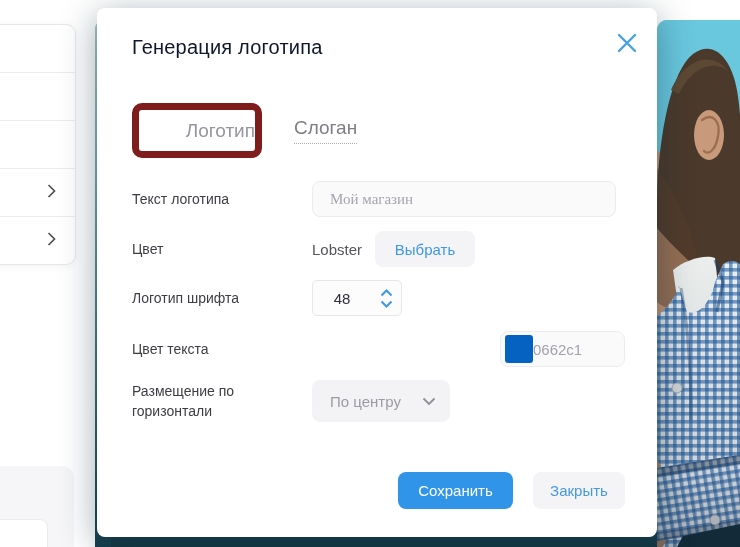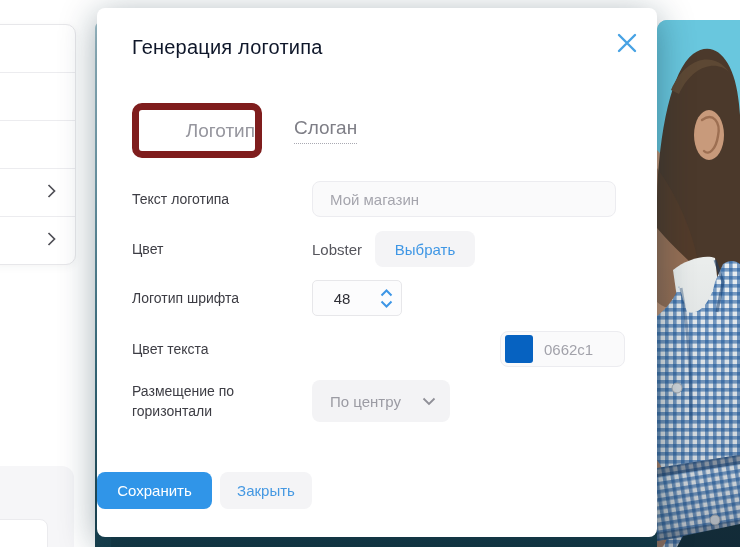--- a/index.html
+++ b/index.html
@@ -44,45 +44,45 @@
   .tab-active { width:130px; height:55px; background:#fff; border:7px solid #7f1d1d; border-radius:10px;
              display:flex; align-items:center; justify-content:flex-end; font-size:19px; color:#96969e; cursor:pointer; }
   .tab-link { margin-left:32px; font-size:19px; color:#7e7e86; border-bottom:1px dotted #a9a9b2;
              padding-bottom:4px; cursor:pointer; }
 
   .row { position:absolute; left:35px; right:32px; display:flex; align-items:center; }
   .row-label { width:180px; font-size:14px; color:#3d3d44; line-height:1.45; flex:none; }
   .row-label.wrap { padding-right:52px; }
 
   .txt-input { width:304px; height:36px; background:#fafafb; border:1px solid #ececf0; border-radius:8px;
-             padding:0 17px; font-size:15px; color:#3d3d44; font-family:Liberation Sans, sans-serif; }
+             padding:0 17px; font-size:15px; color:#3d3d44; font-family:Liberation Serif, serif; }
   .txt-input::placeholder { color:#a5a5ad; }
 
   .font-name { width:63px; font-size:15px; color:#55555c; }
   .btn-choose { width:100px; height:36px; background:#f4f4f6; border:none; border-radius:8px;
              font-size:15px; color:#3f97e5; font-family:inherit; cursor:pointer; }
 
   .stepper { width:90px; height:36px; background:#fcfcfd; border:1px solid #e7e7ea; border-radius:5px;
              display:flex; align-items:center; }
   .stepper-value { flex:1; border:none; background:transparent; text-align:center; font-size:15px;
              color:#2f2f36; font-family:inherit; width:40px; }
   .stepper-arrows { width:30px; display:flex; flex-direction:column; align-items:center; gap:3px; }
   .stepper-arrows button { border:none; background:transparent; padding:0; height:8px; cursor:pointer; display:flex; }
 
   .color-field { width:125px; height:36px; background:#fafafb; border:1px solid #ececf0; border-radius:8px;
              display:flex; align-items:center; cursor:pointer; }
   .swatch { width:28px; height:28px; border-radius:3px; margin-left:4px; flex:none; }
-  .color-value { margin-left:11px; font-size:15px; color:#a2a2aa; }
+  .color-value { font-size:15px; color:#a2a2aa; }
 
   .dropdown { width:138px; height:42px; background:#f3f3f5; border:none; border-radius:8px;
              display:flex; align-items:center; cursor:pointer; }
   .dropdown-value { margin-left:18px; font-size:15px; color:#9b9ba3; flex:1; }
   .dropdown .dd-chev { margin-right:14px; display:flex; }
 
-  .m-footer { position:absolute; left:0; right:32px; top:464px; display:flex; justify-content:flex-start; gap:8px; }
+  .m-footer { position:absolute; left:16px; right:32px; top:464px; display:flex; justify-content:flex-end; gap:20px; }
   .btn-save { width:115px; height:37px; background:#3095e8; color:#fff; border:none; border-radius:8px;
              font-size:15px; font-family:inherit; cursor:pointer; }
   .btn-close { width:92px; height:37px; background:#f4f4f6; color:#4598e2; border:none; border-radius:8px;
              font-size:15px; font-family:inherit; cursor:pointer; }
 
   .r1 { top:173px; height:36px; }
   .r2 { top:223px; height:36px; }
   .r3 { top:272px; height:36px; }
   .r4 { top:323px; height:36px;justify-content:space-between; }
   .r5 { top:372px; height:42px; }

